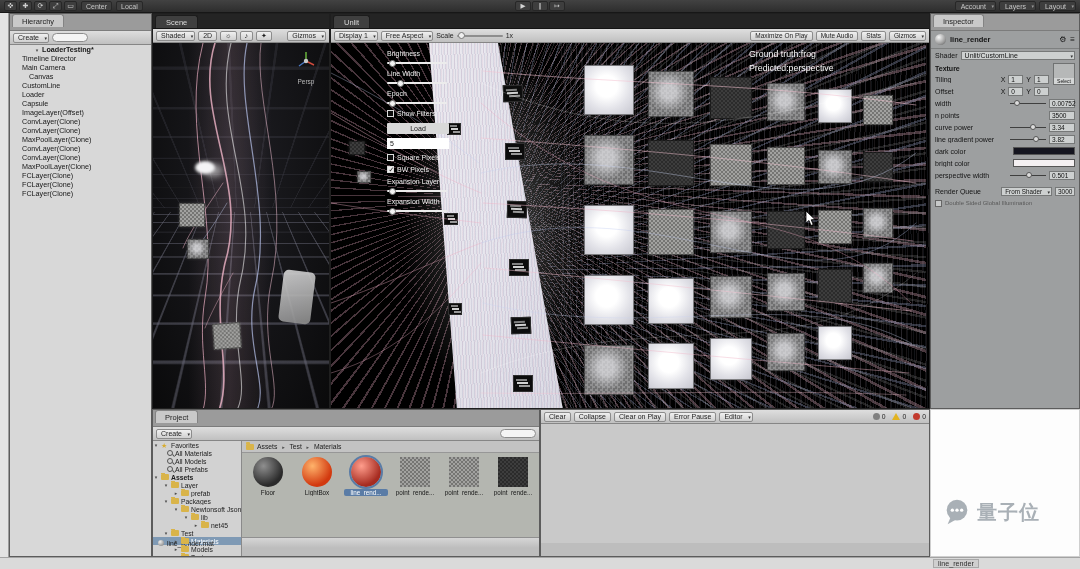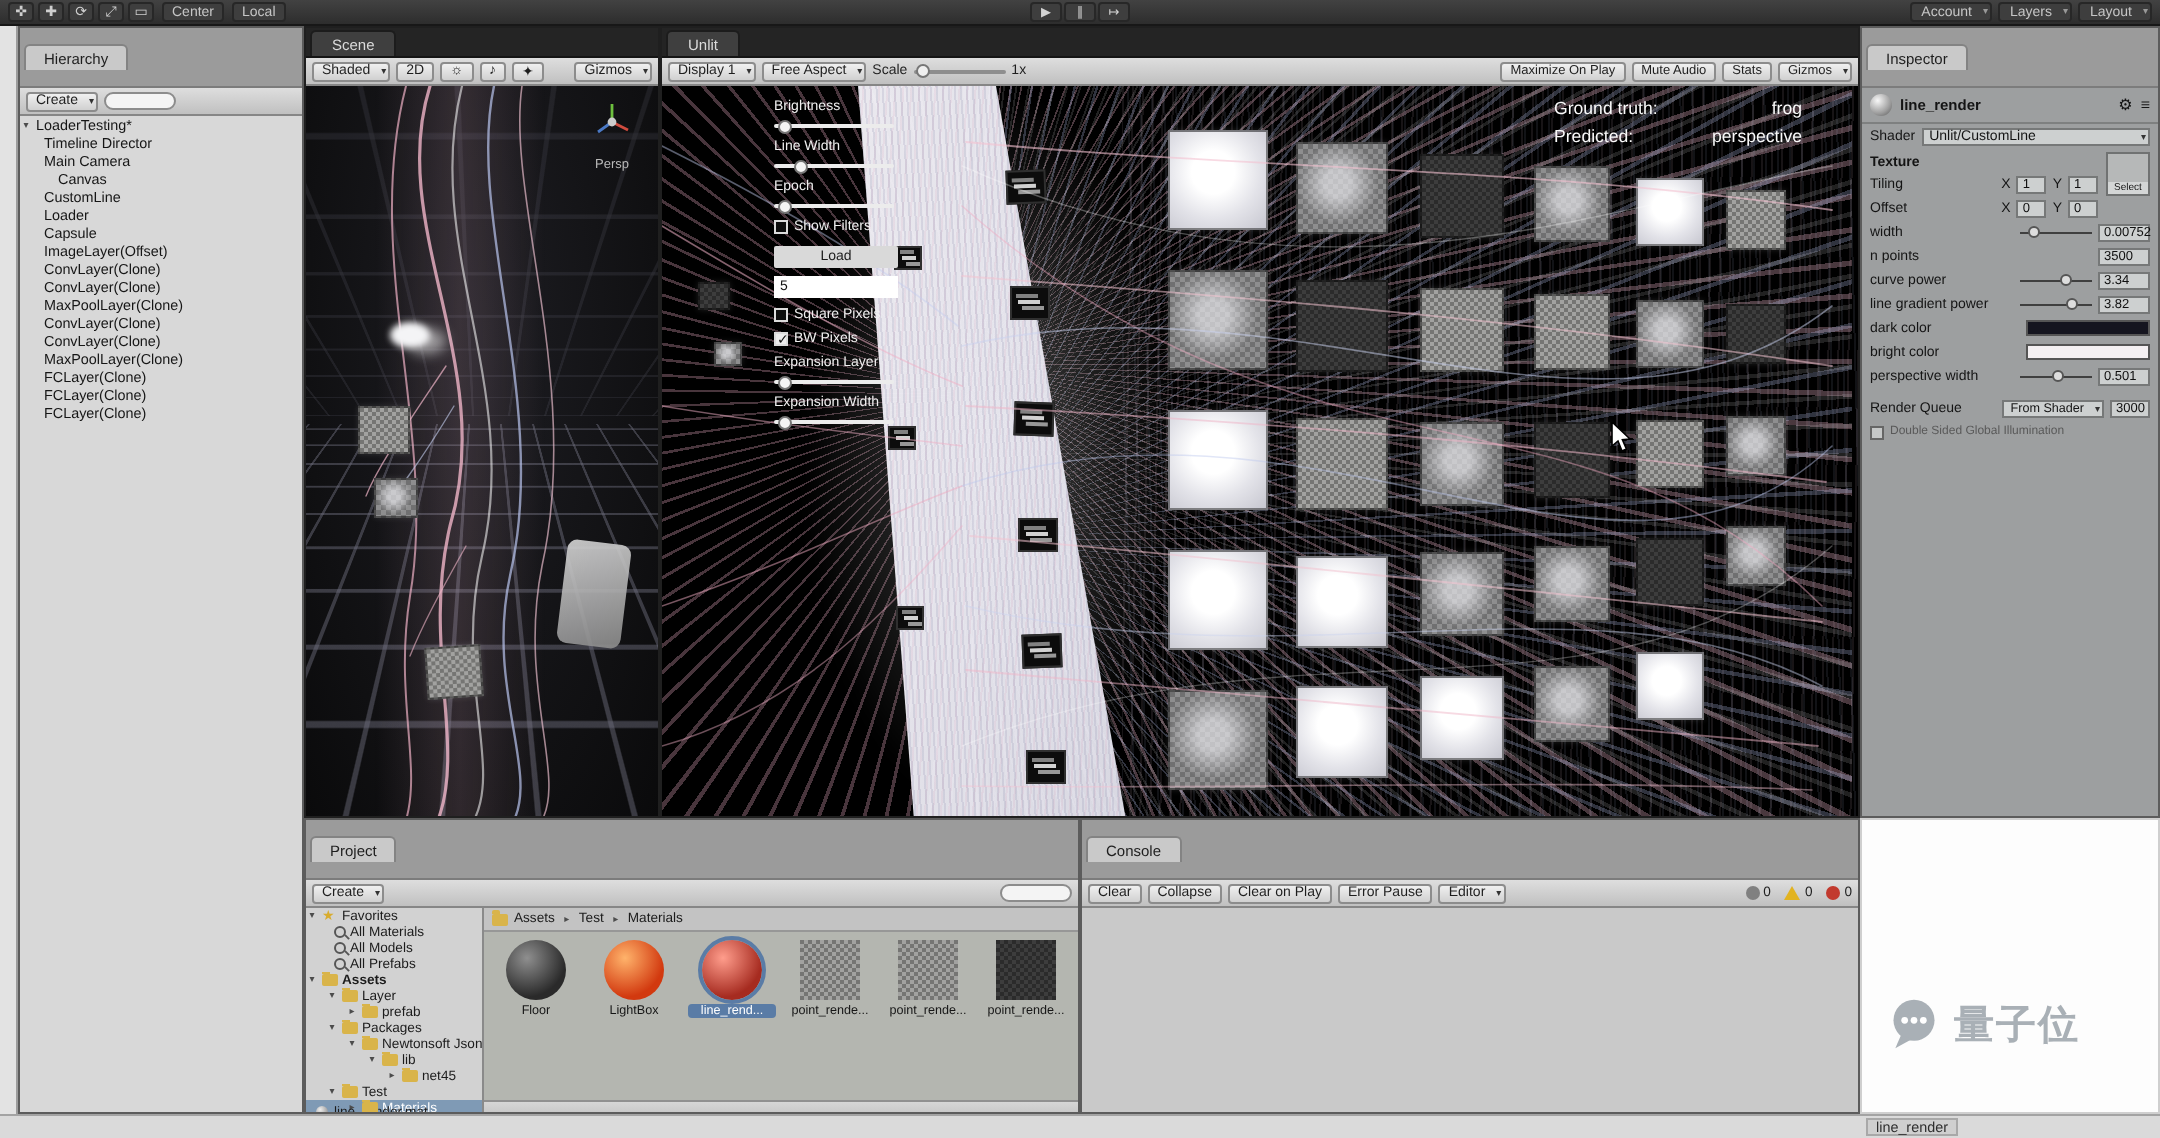--- a/index.html
+++ b/index.html
@@ -12,37 +12,37 @@
   .toolbtn{width:13px;height:10px;background:#3e3e3e;border:1px solid #272727;border-radius:2px;display:flex;align-items:center;justify-content:center;color:#cfcfcf;font-size:7px;}
   .pvbtn{height:10px;padding:0 4px;background:#3e3e3e;border:1px solid #272727;border-radius:2px;display:flex;align-items:center;margin-left:2px;}
   .playgrp{position:absolute;left:50%;top:1px;transform:translateX(-50%);display:flex;gap:1px;}
   .playbtn{width:16px;height:10px;background:#3e3e3e;border:1px solid #272727;border-radius:2px;display:flex;align-items:center;justify-content:center;font-size:6.5px;color:#d5d5d5;}
   .topright{margin-left:auto;display:flex;}
   .topdd{height:10px;padding:0 9px 0 5px;background:#3e3e3e;border:1px solid #272727;border-radius:2px;display:flex;align-items:center;margin-left:3px;position:relative;}
   .topdd::after{content:"▾";position:absolute;right:1px;top:1px;font-size:5px;color:#999;}
 
   
   .panel{position:absolute;border:1px solid #5c5c5c;background:#bdbdbd;overflow:hidden;}
-  .tabbar-l{height:30px;background:#9b9b9b;display:flex;align-items:center;padding-left:2px;border-bottom:1px solid #7c7c7c;}
+  .tabbar-l{height:17px;background:#9b9b9b;display:flex;align-items:flex-start;padding-left:2px;border-bottom:1px solid #7c7c7c;}
   .tab-l{height:13px;padding:0 9px;font-size:7.5px;color:#1e1e1e;background:#c9c9c9;border:1px solid #838383;border-bottom:none;border-radius:3px 3px 0 0;display:flex;align-items:center;gap:3px;}
   .tabbar-d{height:15px;background:#242424;display:flex;align-items:flex-end;padding-left:2px;border-bottom:1px solid #141414;}
   .tab-d{height:13px;padding:0 10px;font-size:7.5px;color:#dadada;background:#3f3f3f;border:1px solid #1c1c1c;border-bottom:none;border-radius:3px 3px 0 0;display:flex;align-items:center;gap:3px;}
   .tbar{height:14px;background:linear-gradient(#dedede,#c0c0c0);border-bottom:1px solid #868686;display:flex;align-items:center;padding:0 3px;gap:3px;font-size:7px;color:#1e1e1e;}
   .dd{height:10px;padding:0 9px 0 4px;background:linear-gradient(#f0f0f0,#d0d0d0);border:1px solid #8c8c8c;border-radius:2px;position:relative;display:flex;align-items:center;white-space:nowrap;}
   .dd::after{content:"▾";position:absolute;right:1px;top:1.5px;font-size:5px;color:#333;}
   .tbtn{height:10px;padding:0 4px;background:linear-gradient(#f0f0f0,#d0d0d0);border:1px solid #8c8c8c;border-radius:2px;display:flex;align-items:center;white-space:nowrap;}
   .search{height:9px;width:36px;border:1px solid #8c8c8c;border-radius:5px;background:#f4f4f4;font-size:7px;padding:0 3px;}
   .spacer{flex:1;}
 
   
   #leftstrip{left:0;top:13px;width:9px;height:544px;background:#e3e3e3;border-right:1px solid #9c9c9c;}
   #hierarchy{left:9px;top:13px;width:143px;height:544px;}
   .hbody{background:#d8d8d8;height:100%;}
   .hrow{height:9px;display:flex;align-items:center;font-size:7.2px;color:#161616;gap:2px;white-space:nowrap;overflow:hidden;}
-  .hrow.root{font-weight:normal;}
+  .hrow.root{font-weight:bold;padding-left:24px;}
   .tri{font-size:5px;color:#4c4c4c;width:6px;text-align:center;flex:0 0 6px;}
 
   
   #scenepanel{left:152px;top:13px;width:178px;height:396px;border-color:#1f1f1f;}
   .scn{position:relative;width:100%;height:367px;background:radial-gradient(ellipse at 50% 35%,#1d1d22 0%,#101012 70%,#0a0a0b 100%);overflow:hidden;}
   .scn-floor{position:absolute;left:-45%;right:-45%;top:46%;height:90%;
     background:repeating-linear-gradient(0deg,rgba(112,112,128,.45) 0 1px,transparent 1px 13px),repeating-linear-gradient(90deg,rgba(112,112,128,.45) 0 1px,transparent 1px 16px);
     transform:perspective(150px) rotateX(57deg);transform-origin:50% 0;}
   .scn-ceil{position:absolute;left:-45%;right:-45%;bottom:55%;height:70%;opacity:.45;
     background:repeating-linear-gradient(0deg,rgba(100,100,115,.4) 0 1px,transparent 1px 15px),repeating-linear-gradient(90deg,rgba(100,100,115,.4) 0 1px,transparent 1px 18px);
@@ -81,21 +81,21 @@
   .glabel{margin:3px 0 2px;}
   .gslider{position:relative;height:2px;background:#ececec;border-radius:1px;margin:5px 0 6px;width:60px;}
   .gknob{position:absolute;top:-2.5px;width:7px;height:7px;border-radius:50%;background:#f4f4f4;border:1px solid #777;}
   .gcbrow{display:flex;align-items:center;gap:3px;margin:5px 0;}
   .gcb{width:7px;height:7px;border:1px solid #dcdcdc;background:#0e0e0e;flex:0 0 7px;position:relative;}
   .gcb.checked{background:#ededed;}
   .gcb.checked::after{content:"✓";position:absolute;left:0.5px;top:-1.5px;font-size:7px;color:#111;}
   .gbtn{width:62px;height:11px;background:#d9d9d9;color:#1a1a1a;display:flex;align-items:center;justify-content:center;border-radius:1px;margin:6px 0 4px;}
   .ginput{width:62px;height:11px;background:#ffffff;border:none;font-size:7px;padding:0 3px;margin:3px 0 4px;display:block;color:#111;}
   .readout{position:absolute;right:28px;top:6px;width:152px;color:#fafafa;font-size:8.8px;z-index:20;}
-  .readout .r{display:flex;justify-content:space-between;margin-bottom:4px;margin-left:28px;}
+  .readout .r{display:flex;margin-bottom:4px;}
   .cursor{position:absolute;left:474px;top:168px;z-index:30;}
 
   
   #inspector{left:930px;top:13px;width:150px;height:396px;background:#9d9fa0;}
   .insp-body{background:#9d9fa0;height:100%;font-size:7px;color:#141414;}
   .ihead{display:flex;align-items:center;gap:4px;padding:3px 4px;border-bottom:1px solid #7e8080;}
   .sphere{width:11px;height:11px;border-radius:50%;background:radial-gradient(circle at 35% 30%,#f7f7f7,#9e9e9e 60%,#565656);flex:0 0 11px;}
   .iname{font-weight:bold;font-size:7.5px;flex:1;}
   .irow{display:flex;align-items:center;min-height:12px;padding:0 4px;gap:3px;}
   .ilabel{flex:1;white-space:nowrap;overflow:hidden;}
@@ -642,23 +642,20 @@
       </div>
     </div>
   </div>
   <div class="pfoot">
     <span class="dot-mat"></span>
     <span>line_render.mat</span>
   </div>
 </div>
 
 <div id="console" class="panel">
-  <div class="tabbar-l">
-    <span class="tab-l">Console</span>
-  </div>
   <div class="tbar">
     <span class="tbtn">Clear</span>
     <span class="tbtn">Collapse</span>
     <span class="tbtn">Clear on Play</span>
     <span class="tbtn">Error Pause</span>
     <span class="dd">Editor</span>
     <span class="spacer"></span>
     <span class="cchip">
         <span class="ico-info"></span>
         <span>0</span>

